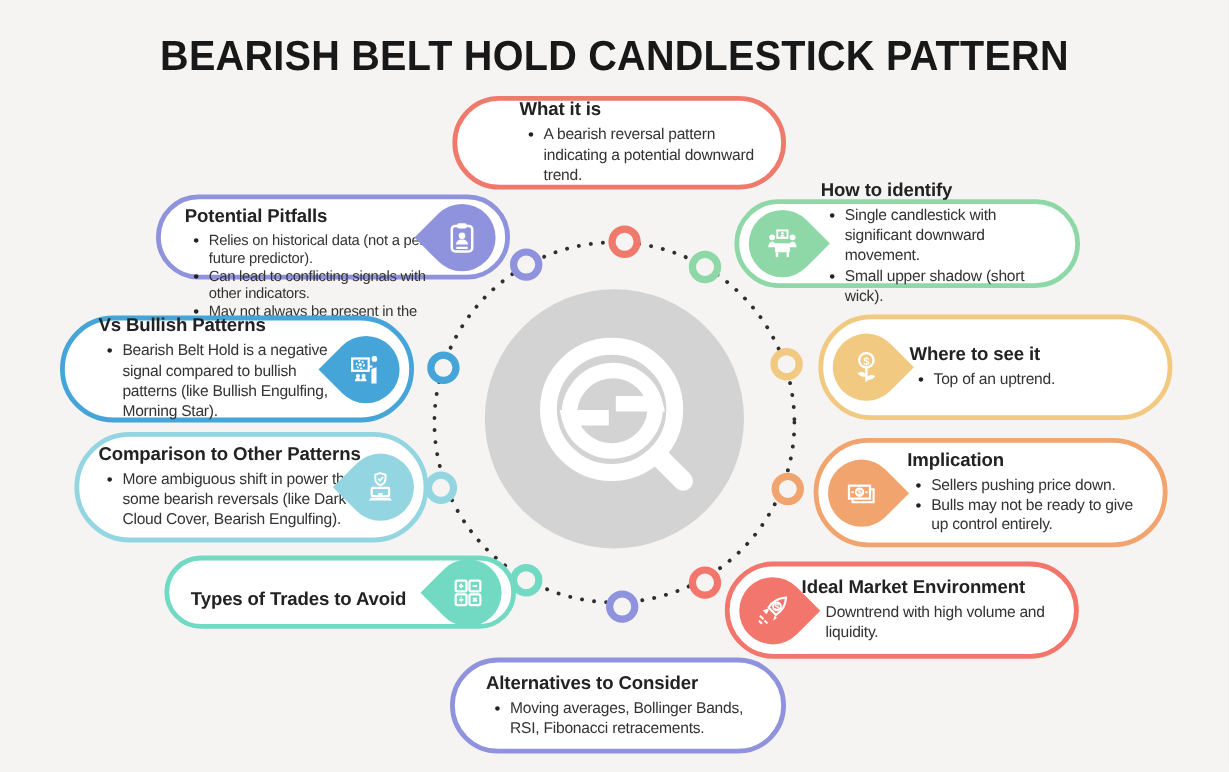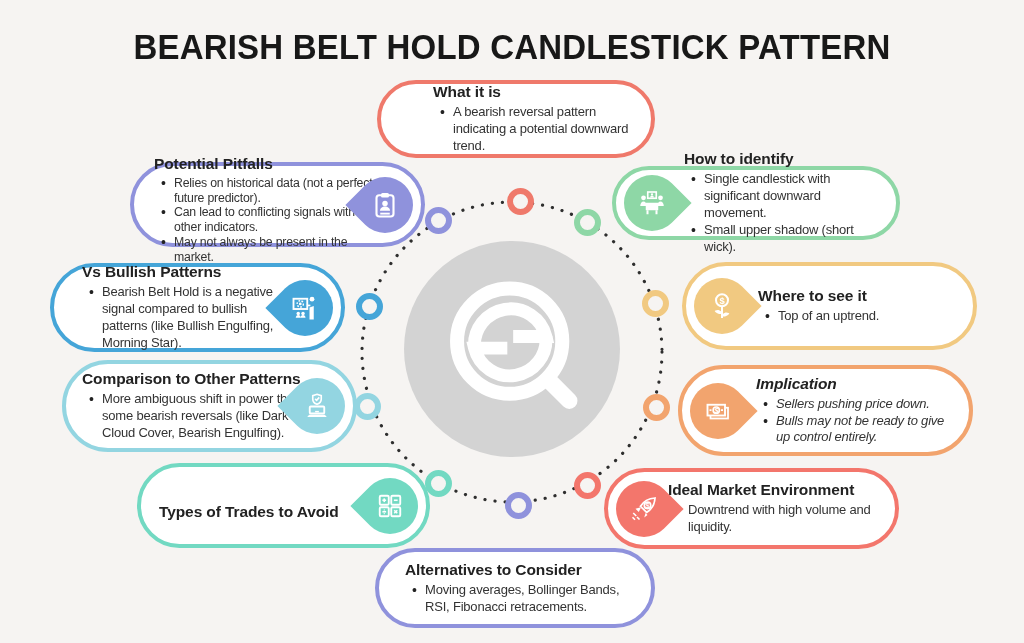--- a/index.html
+++ b/index.html
@@ -58,27 +58,27 @@
   .pin .ic {
     width:100%; height:100%; display:flex; align-items:center; justify-content:center;
     transform:rotate(-45deg);
   }
   .pin svg { display:block; }
   .pin svg text { font-family:"Liberation Sans", sans-serif; font-weight:bold; fill:#fff; }
   .pin svg .fillbg { fill:var(--accent,#ccc); }
 
   
   .c0 { left:377px; top:80px;  width:278px; height:78px; padding:8px 20px 8px 52px; }
-  .c1 { left:130px; top:162px; width:295px; height:85px; padding:16px 46px 6px 20px; }
+  .c1 { left:130px; top:162px; width:295px; height:71px; padding:6px 46px 6px 20px;justify-content:space-between; }
   .c2 { left:612px; top:166px; width:288px; height:74px; padding:6px 14px 6px 68px; }
   .c3 { left:50px;  top:263px; width:295px; height:89px; padding:8px 50px 8px 28px; }
   .c4 { left:682px; top:262px; width:295px; height:88px; padding:8px 14px 8px 72px; }
   .c5 { left:62px;  top:360px; width:295px; height:92px; padding:8px 48px 8px 16px; }
-  .c6 { left:678px; top:365px; width:295px; height:91px; padding:8px 14px 8px 74px;font-style:italic; }
-  .c7 { left:137px; top:463px; width:293px; height:85px; padding:24px 48px 8px 18px; }
+  .c6 { left:678px; top:365px; width:295px; height:91px; padding:8px 14px 8px 74px; }
+  .c7 { left:137px; top:463px; width:293px; height:61px; padding:24px 48px 8px 18px; }
   .c8 { left:604px; top:468px; width:295px; height:81px; padding:8px 14px 8px 60px; }
   .c9 { left:375px; top:548px; width:280px; height:80px; padding:8px 18px 8px 26px;justify-content:flex-end; }
 
   
   .r0 { left:507px; top:188px; }
   .r1 { left:425px; top:207px; }
   .r2 { left:574px; top:209px; }
   .r3 { left:356px; top:293px; }
   .r4 { left:642px; top:290px; }
   .r5 { left:354px; top:393px; }

